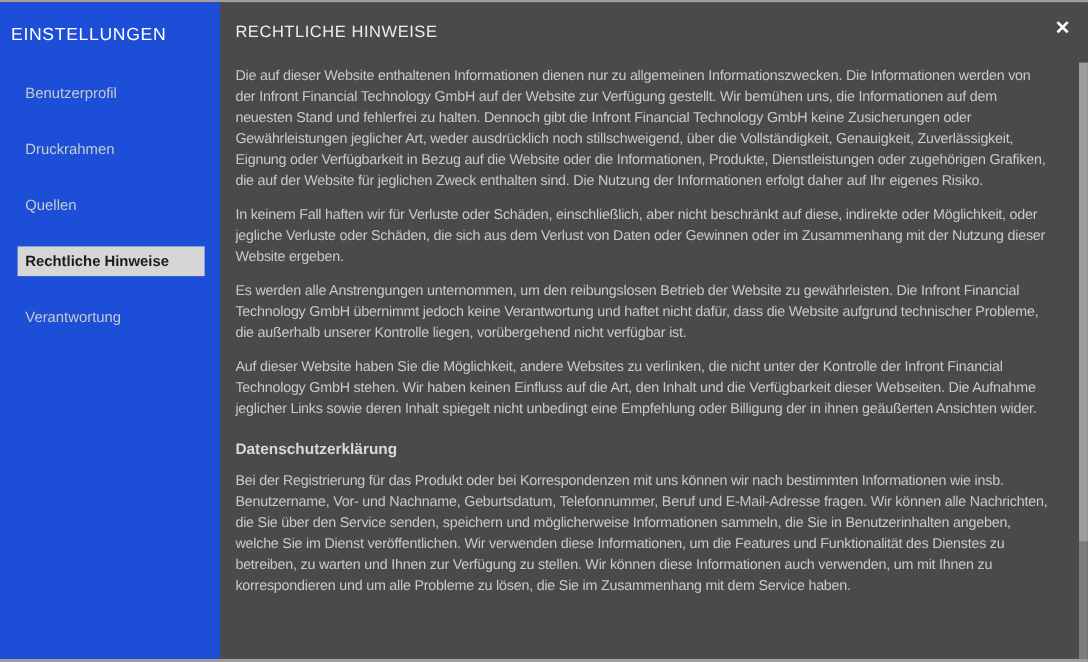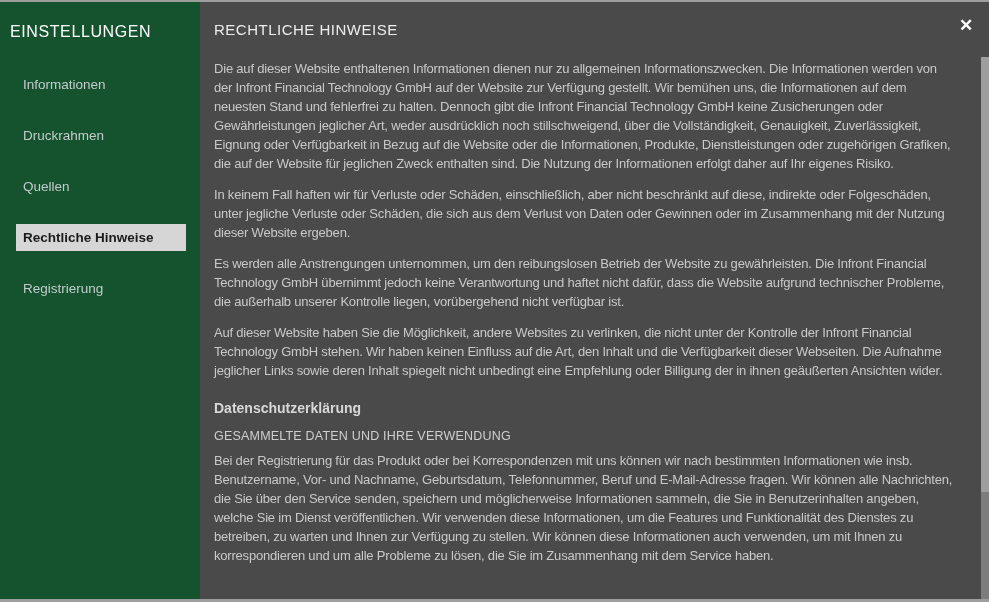--- a/index.html
+++ b/index.html
@@ -11,21 +11,21 @@
   }
   .window {
     position: relative; width: 989px; height: 602px;
     border-top: 2px solid #9e9e9e;
     border-bottom: 3px solid #9e9e9e;
     display: flex;
   }
   
   .sidebar {
     width: 200px; flex-shrink: 0;
-    background: #14532d;
+    background: #1d4ed8;
     padding-top: 21px;
     color: #c4cbce;
   }
   .sidebar-title {
     color: #ffffff; font-size: 16px; letter-spacing: 0.6px;
     padding: 0 10px; margin: 0 0 30px 0; font-weight: 400;
   }
   .nav-item {
     font-size: 13.5px; line-height: 17px;
     margin: 0 14px 0 16px;
@@ -77,44 +77,43 @@
     height: 435px; background: #9e9e9e;
   }
 </style>
 </head>
 <body>
 
 <div class="window">
 
   <div class="sidebar">
     <h1 class="sidebar-title">EINSTELLUNGEN</h1>
-    <div class="nav-item">Informationen</div>
+    <div class="nav-item">Benutzerprofil</div>
     <div class="nav-item">Druckrahmen</div>
     <div class="nav-item">Quellen</div>
     <div class="nav-item selected">Rechtliche Hinweise</div>
-    <div class="nav-item">Registrierung</div>
+    <div class="nav-item">Verantwortung</div>
   </div>
 
   <div class="panel">
     <div class="panel-header">
       <span class="panel-title">RECHTLICHE HINWEISE</span>
     </div>
 
     <div class="close-button">
       <span>✕</span>
     </div>
 
     <div class="panel-body">
       <p>Die auf dieser Website enthaltenen Informationen dienen nur zu allgemeinen Informationszwecken. Die Informationen werden von der Infront Financial Technology GmbH auf der Website zur Verfügung gestellt. Wir bemühen uns, die Informationen auf dem neuesten Stand und fehlerfrei zu halten. Dennoch gibt die Infront Financial Technology GmbH keine Zusicherungen oder Gewährleistungen jeglicher Art, weder ausdrücklich noch stillschweigend, über die Vollständigkeit, Genauigkeit, Zuverlässigkeit, Eignung oder Verfügbarkeit in Bezug auf die Website oder die Informationen, Produkte, Dienstleistungen oder zugehörigen Grafiken, die auf der Website für jeglichen Zweck enthalten sind. Die Nutzung der Informationen erfolgt daher auf Ihr eigenes Risiko.</p>
-      <p>In keinem Fall haften wir für Verluste oder Schäden, einschließlich, aber nicht beschränkt auf diese, indirekte oder Folgeschäden, unter jegliche Verluste oder Schäden, die sich aus dem Verlust von Daten oder Gewinnen oder im Zusammenhang mit der Nutzung dieser Website ergeben.</p>
+      <p>In keinem Fall haften wir für Verluste oder Schäden, einschließlich, aber nicht beschränkt auf diese, indirekte oder Möglichkeit, oder jegliche Verluste oder Schäden, die sich aus dem Verlust von Daten oder Gewinnen oder im Zusammenhang mit der Nutzung dieser Website ergeben.</p>
       <p>Es werden alle Anstrengungen unternommen, um den reibungslosen Betrieb der Website zu gewährleisten. Die Infront Financial Technology GmbH übernimmt jedoch keine Verantwortung und haftet nicht dafür, dass die Website aufgrund technischer Probleme, die außerhalb unserer Kontrolle liegen, vorübergehend nicht verfügbar ist.</p>
       <p>Auf dieser Website haben Sie die Möglichkeit, andere Websites zu verlinken, die nicht unter der Kontrolle der Infront Financial Technology GmbH stehen. Wir haben keinen Einfluss auf die Art, den Inhalt und die Verfügbarkeit dieser Webseiten. Die Aufnahme jeglicher Links sowie deren Inhalt spiegelt nicht unbedingt eine Empfehlung oder Billigung der in ihnen geäußerten Ansichten wider.</p>
 
       <h2 class="section-heading second">Datenschutzerklärung</h2>
-      <h3 class="sub-heading">GESAMMELTE DATEN UND IHRE VERWENDUNG</h3>
       <p>Bei der Registrierung für das Produkt oder bei Korrespondenzen mit uns können wir nach bestimmten Informationen wie insb. Benutzername, Vor- und Nachname, Geburtsdatum, Telefonnummer, Beruf und E-Mail-Adresse fragen. Wir können alle Nachrichten, die Sie über den Service senden, speichern und möglicherweise Informationen sammeln, die Sie in Benutzerinhalten angeben, welche Sie im Dienst veröffentlichen. Wir verwenden diese Informationen, um die Features und Funktionalität des Dienstes zu betreiben, zu warten und Ihnen zur Verfügung zu stellen. Wir können diese Informationen auch verwenden, um mit Ihnen zu korrespondieren und um alle Probleme zu lösen, die Sie im Zusammenhang mit dem Service haben.</p>
     </div>
 
     <div class="scrollbar">
       <div class="scrollbar-thumb"></div>
     </div>
   </div>
 
 </div>
 

